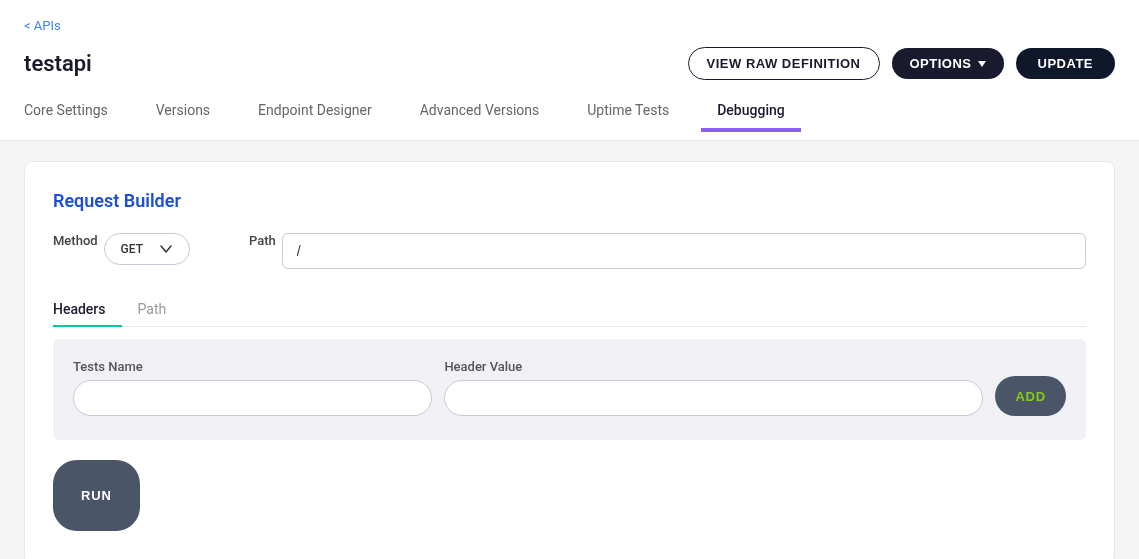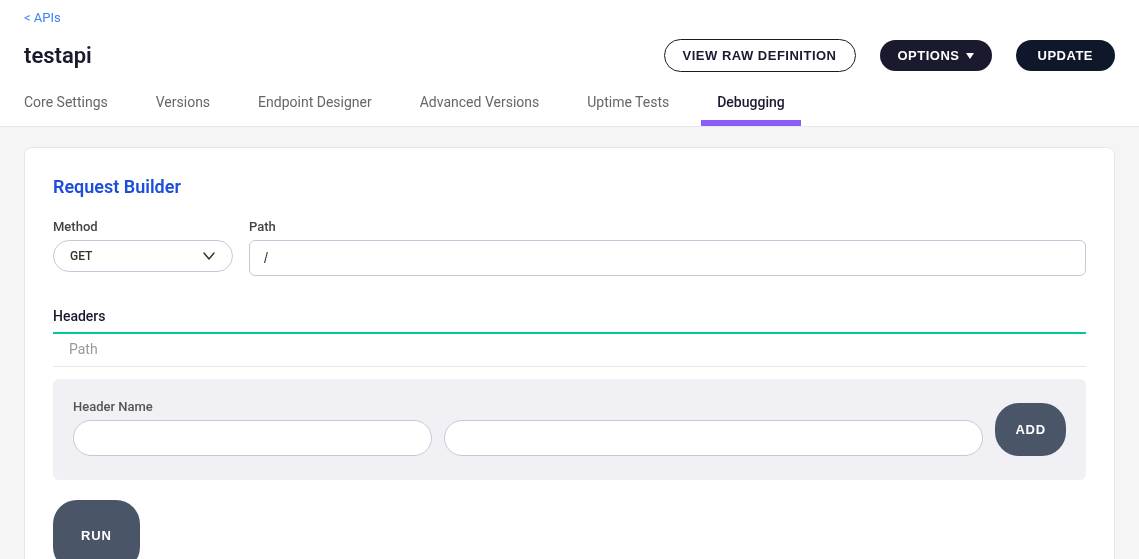--- a/index.html
+++ b/index.html
@@ -6,21 +6,21 @@
     body {
       font-family: -apple-system, BlinkMacSystemFont, 'Segoe UI', Roboto, sans-serif;
       background: #f5f5f5;
       color: #333;
       font-size: 14px;
     }
 
     .top-bar {
       background: #fff;
       border-bottom: 1px solid #e8e8e8;
-      padding: 0 24px;
+      padding: 8px 24px;
     }
 
     .back-link {
       display: inline-flex;
       align-items: center;
       color: #3b82f6;
       text-decoration: none;
       font-size: 13px;
       padding: 10px 0 6px 0;
       gap: 4px;
@@ -34,21 +34,21 @@
     }
 
     .api-title {
       font-size: 22px;
       font-weight: 600;
       color: #1a1a2e;
     }
 
     .header-actions {
       display: flex;
-      gap: 24px;
+      gap: 12px;
       align-items: center;
     }
 
     .btn-view-raw {
       border: 1.5px solid #1a1a2e;
       background: #fff;
       color: #1a1a2e;
       padding: 8px 18px;
       border-radius: 24px;
       font-size: 13px;
@@ -98,21 +98,21 @@
       border-bottom: 2px solid transparent;
       white-space: nowrap;
     }
 
     .nav-tab:first-child {
       padding-left: 0;
     }
 
     .nav-tab.active {
       color: #1a1a2e;
-      border-bottom: 6px solid #8b5cf6;
+      border-bottom: 4px solid #8b5cf6;
       font-weight: 500;
     }
 
     .main-content {
       padding: 20px 24px;
       background: #f5f5f5;
       min-height: calc(559px - 130px);
     }
 
     .card {
@@ -131,21 +131,20 @@
 
     .form-row {
       display: flex;
       gap: 16px;
       align-items: flex-start;
       margin-bottom: 24px;
     }
 
     .form-group {
       display: flex;
-      flex-direction: column;
       gap: 6px;
     }
 
     .form-group.method {
       width: 180px;
       flex-shrink: 0;
     }
 
     .form-group.path {
       flex: 1;
@@ -181,21 +180,20 @@
       color: #333;
       outline: none;
       background: #fff;
     }
 
     .sub-tabs {
       display: flex;
       gap: 0;
       margin-bottom: 8px;
       border-bottom: 1px solid #e8e8e8;
-      flex-direction: column;
     }
 
     .sub-tab {
       padding: 8px 16px;
       font-size: 14px;
       color: #999;
       cursor: pointer;
       border-bottom: 2px solid transparent;
       margin-bottom: -1px;
     }
@@ -254,29 +252,29 @@
       padding: 9px 16px;
       font-size: 14px;
       color: #333;
       outline: none;
       background: #fff;
     }
 
     .btn-add {
       border: none;
       background: #4a5568;
-      color: #ffffff;
+      color: #84cc16;
       padding: 9px 20px;
       border-radius: 24px;
       font-size: 13px;
       font-weight: 700;
       cursor: pointer;
       letter-spacing: 0.8px;
       white-space: nowrap;
-      height: 53px;
+      height: 40px;
       align-self: flex-end;
     }
 
     .run-row {
       margin-top: 20px;
     }
 
     .btn-run {
       border: none;
       background: #4a5568;
@@ -350,24 +348,25 @@
     <div class="sub-tabs-wrapper">
       <div class="sub-tabs">
         <div class="sub-tab active">Headers</div>
         <div class="sub-tab">Path</div>
       </div>
     </div>
 
     <div class="headers-section">
       <div class="header-fields">
         <div class="header-field-group name-group">
-          <label class="field-label">Header Name</label>
+          <label class="field-label">Tests Name</label>
           <input class="header-input" type="text" style="">
         </div>
         <div class="header-field-group value-group">
+          <label class="field-label">Header Value</label>
           <input class="header-input" type="text" style="">
         </div>
         <button class="btn-add">ADD</button>
       </div>
     </div>
 
     <div class="run-row">
       <button class="btn-run">RUN</button>
     </div>
   </div>

